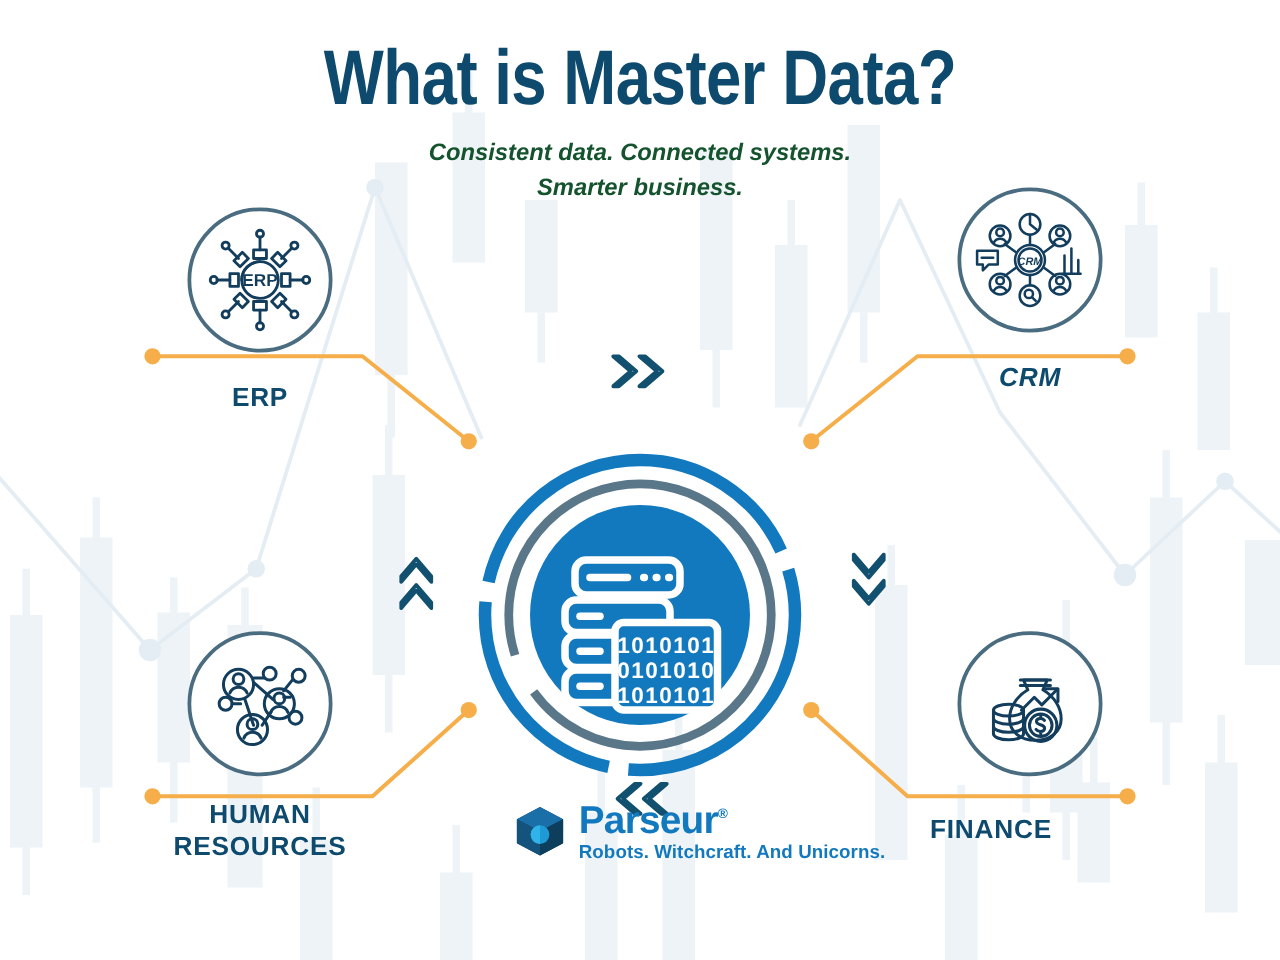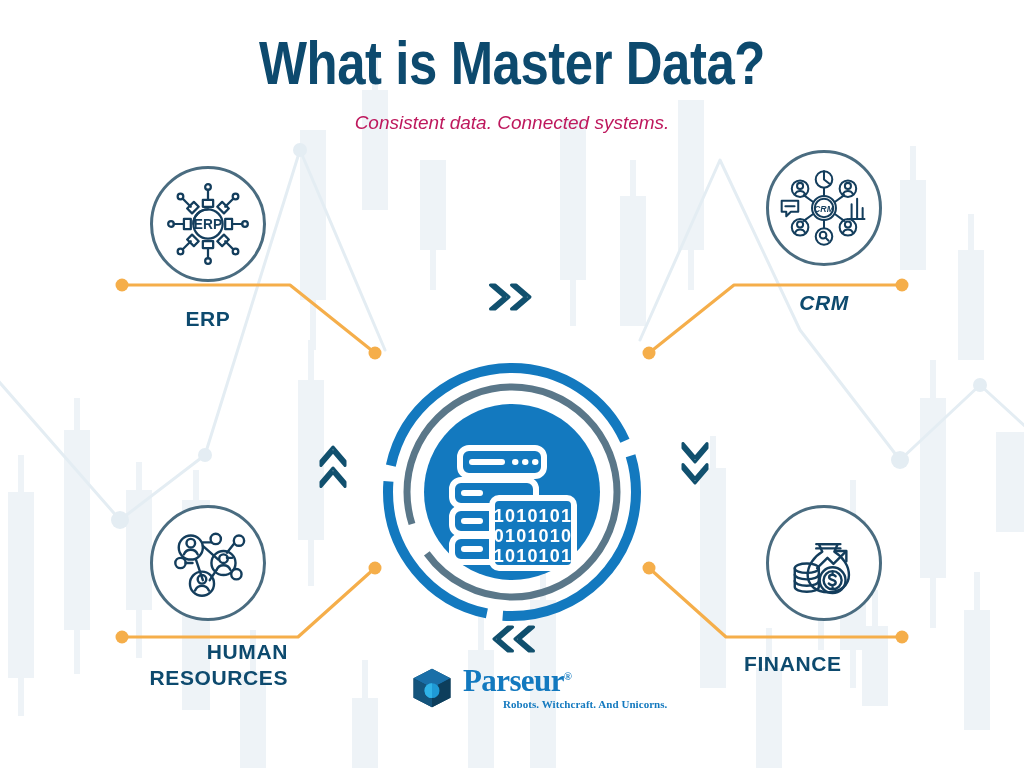--- a/index.html
+++ b/index.html
@@ -30,23 +30,23 @@
     color:#0d4a6e;
     letter-spacing:-0.5px;
     line-height:1.05;
     transform:scaleX(0.82);
     transform-origin:center;
   }
   .subtitle {
     margin-top:14px;
     font-size:19px;
     font-style:italic;
-    color:#be185d;
+    color:#14532d;
     line-height:1.45;
-    font-weight:400;
+    font-weight:700;
   }
 
   
   .node { position:absolute; z-index:4; }
   .node-circle {
     width:116px; height:116px;
     border-radius:50%;
     border:3px solid #4a6c80;
     background:#ffffff;
     display:flex; align-items:center; justify-content:center;
@@ -58,51 +58,51 @@
     color:#0d4a6e;
     letter-spacing:0.6px;
     line-height:1.25;
     white-space:pre-line;
   }
   #node-erp      { left:150px; top:166px; }
   #node-erp .node-label { text-align:center; width:116px; margin-top:24px;}
   #node-crm      { left:766px; top:150px;font-style:italic; }
   #node-crm .node-label { text-align:center; width:116px; margin-top:24px;}
   #node-hr       { left:150px; top:505px; }
-  #node-hr .node-label { text-align:right; width:160px; margin-left:-22px; margin-top:18px;}
+  #node-hr .node-label { text-align:center; width:160px; margin-left:-22px; margin-top:18px;}
   #node-finance  { left:766px; top:505px; }
   #node-finance .node-label { text-align:left; width:160px; margin-left:-22px; margin-top:30px;}
 
   
   #center-hub {
     position:absolute; left:382px; top:362px;
     width:260px; height:260px; z-index:3;
   }
 
   
   .chevron { position:absolute; z-index:4; }
   #chev-top    { left:489px; top:280px; }
   #chev-left   { left:316px; top:442px; }
   #chev-right  { left:678px; top:442px; }
   #chev-bottom { left:489px; top:622px; }
 
   
   #logo {
-    position:absolute; left:410px; top:665px; z-index:6;
-    display:flex; align-items:center; gap:9px;font-family:Liberation Serif, serif;
+    position:absolute; left:410px; top:640px; z-index:6;
+    display:flex; align-items:center; gap:9px;
   }
   .logo-text-wrap { display:flex; flex-direction:column; line-height:1; }
   .logo-word {
     font-size:31px; font-weight:bold; color:#1379bf;
     letter-spacing:-0.6px; position:relative;
   }
   .logo-reg { font-size:11px; vertical-align:super; }
   .logo-tag {
-    font-size:11px; font-weight:bold; color:#1379bf;
-    letter-spacing:0.05px; margin-top:3px;margin-left:40px;
+    font-size:15px; font-weight:bold; color:#1379bf;
+    letter-spacing:0.05px; margin-top:3px;
   }
 </style>
 </head>
 <body>
 
 <div id="stage">
 
   <svg class="bg-layer" viewBox="0 0 1024 768" width="1024" height="768">
     <g fill="#eef3f7">
       <rect x="8" y="492" width="26" height="186"></rect>
@@ -190,20 +190,21 @@
       <circle cx="375" cy="568" r="6.5"></circle>
       <circle cx="902" cy="637" r="6.5"></circle>
       <circle cx="649" cy="568" r="6.5"></circle>
     </g>
   </svg>
 
   <div class="title-block">
     <div class="main-title">What is Master Data?</div>
     <div class="subtitle">
       <div>Consistent data. Connected systems.</div>
+      <div>Smarter business.</div>
     </div>
   </div>
 
   <div class="node" id="node-erp">
     <div class="node-circle">
       <svg width="86" height="86" viewBox="0 0 100 100">
         <g fill="none" stroke="#133d5c" stroke-width="2.6" stroke-linecap="round" stroke-linejoin="round">
           <circle cx="50" cy="50" r="17"></circle>
           <path d="M33 50a17 17 0 0 1 17-17"></path>
 

